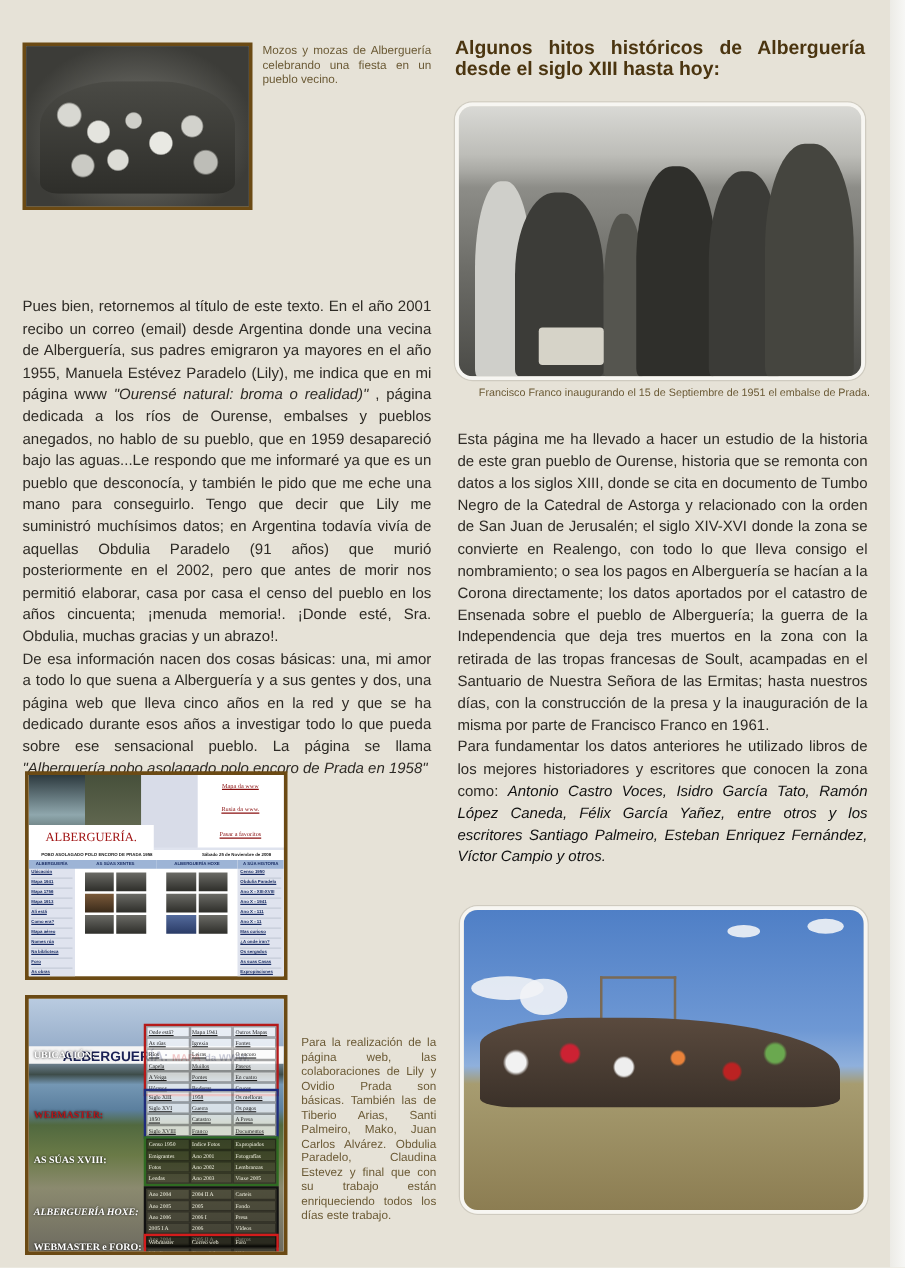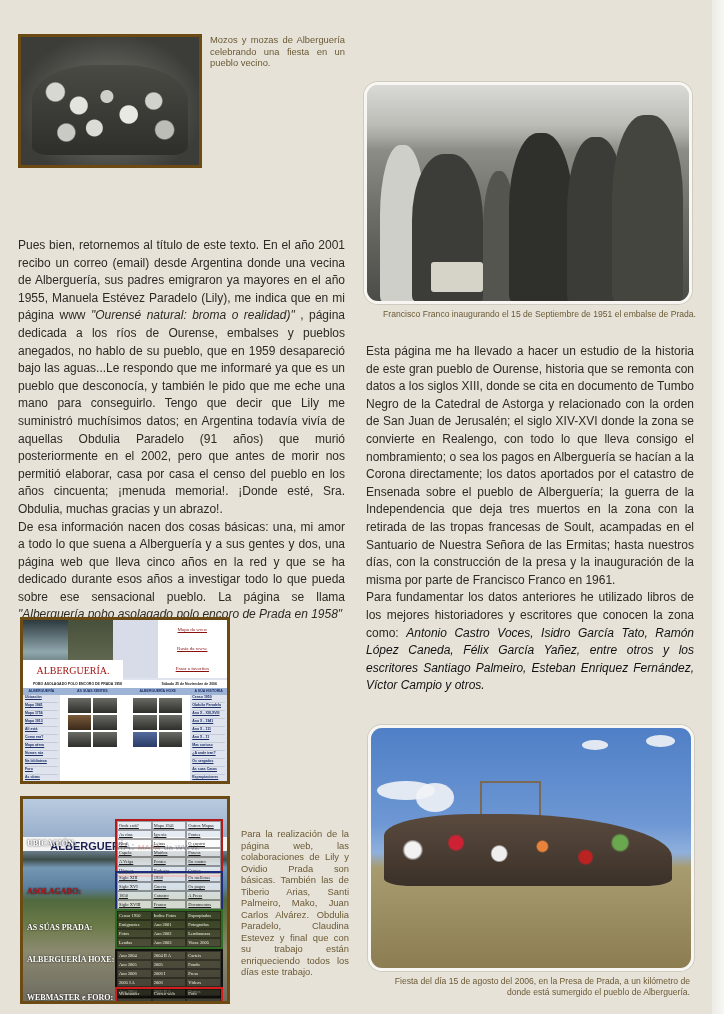--- a/index.html
+++ b/index.html
@@ -249,51 +249,51 @@
             <span>Capela</span>
             <span>Muiños</span>
             <span>Paseos</span>
             <span>A Veiga</span>
             <span>Pontes</span>
             <span>En cuatro</span>
             <span>Hórreos</span>
             <span>Bodegas</span>
             <span>Cruces</span>
           </div>
-          <div class="sec" style="top: 88px; color: rgb(179, 22, 26);">ASOLAGADO:</div>
+          <div class="sec" style="top: 88px; color: rgb(179, 22, 26);">WEBMASTER:</div>
           <div class="grid" style="top: 72px; border-color: rgb(31, 44, 124);">
             <span>Siglo XIII</span>
             <span>1958</span>
             <span>Os melloras</span>
             <span>Siglo XVI</span>
             <span>Guerra</span>
             <span>Os pagos</span>
             <span>1850</span>
             <span>Catastro</span>
             <span>A Presa</span>
             <span>Siglo XVIII</span>
             <span>Franco</span>
             <span>Documentos</span>
           </div>
-          <div class="sec" style="top: 124px; color: rgb(255, 255, 255);">AS SÚAS PRADA:</div>
+          <div class="sec" style="top: 124px; color: rgb(255, 255, 255);">AS SÚAS XVIII:</div>
           <div class="grid dark" style="top: 110px; border-color: rgb(47, 107, 34);">
             <span>Censo 1950</span>
             <span>Indice Fotos</span>
             <span>Expropiados</span>
             <span>Emigrantes</span>
             <span>Ano 2001</span>
             <span>Fotografías</span>
             <span>Fotos</span>
             <span>Ano 2002</span>
             <span>Lembranzas</span>
             <span>Lendas</span>
             <span>Ano 2003</span>
             <span>Viaxe 2005</span>
           </div>
-          <div class="sec" style="top: 156px; color: rgb(255, 255, 255);">ALBERGUERÍA HOXE:</div>
+          <div class="sec" style="top: 166px; color: rgb(255, 255, 255); font-style: italic;">ALBERGUERÍA HOXE:</div>
           <div class="grid dark" style="top: 150px; border-color: rgb(17, 17, 17);">
             <span>Ano 2004</span>
             <span>2004 II A</span>
             <span>Carteis</span>
             <span>Ano 2005</span>
             <span>2005</span>
             <span>Fondo</span>
             <span>Ano 2006</span>
             <span>2006 I</span>
             <span>Presa</span>
@@ -311,20 +311,21 @@
             <span>Foro</span>
             <span>Lily Estevez</span>
             <span>Correo Lily</span>
             <span>Vídeos</span>
           </div>
         </div>
     </div>
   </div>
   <div class="caption" style="left:241px; top:828px; width:108px;">Para la realización de la página web, las colaboraciones de Lily y Ovidio Prada son básicas. También las de Tiberio Arias, Santi Palmeiro, Mako, Juan Carlos Alvárez. Obdulia Paradelo, Claudina Estevez y final que con su trabajo están enriqueciendo todos los días este trabajo.</div>
 
+  <div class="heading" style="left:364px; top:30px; width:328px; text-align:justify;">Algunos hitos históricos de Alberguería desde el siglo XIII hasta hoy:</div>
 
   <div class="rounded-photo" style="left:364px; top:82px; width:328px; height:222px;">
     <div class="franco-photo">
       <div class="fig" style="left:4%; width:14%; height:72%; background:#cfcfca;"></div>
       <div class="fig" style="left:14%; width:22%; height:68%; background:#3c3c38;"></div>
       <div class="fig" style="left:36%; width:10%; height:60%; background:#55554f;"></div>
       <div class="fig" style="left:44%; width:20%; height:78%; background:#2f2f2b;"></div>
       <div class="fig" style="left:62%; width:18%; height:76%; background:#3b3b37;"></div>
       <div class="fig" style="left:76%; width:22%; height:86%; background:#45453f;"></div>
       <div style="position:absolute; left:20%; bottom:4%; width:16%; height:14%; background:#d6d3c8; border-radius:3px;"></div>
@@ -340,15 +341,14 @@
   <div class="rounded-photo" style="left:368px; top:725px; width:326px; height:246px;">
     <div class="fiesta-photo">
       <div class="cloud" style="left:2%; top:22%; width:18%; height:8%;"></div>
       <div class="cloud" style="left:14%; top:23%; width:12%; height:12%;"></div>
       <div class="cloud" style="left:66%; top:5%; width:8%; height:4%;"></div>
       <div class="cloud" style="left:86%; top:3%; width:9%; height:5%;"></div>
       <div class="structure"></div>
       <div class="people"></div>
     </div>
   </div>
-  <div class="caption center-caption" style="left:372px; top:976px; width:318px; font-size:8.6px; line-height:11px;">Fiesta del día 15 de agosto del 2006, en la Presa de Prada, a un kilómetro de donde está sumergido el pueblo de Alberguería.</div>
 </div>
 <div class="page-edge"></div>
 
 </body></html>

